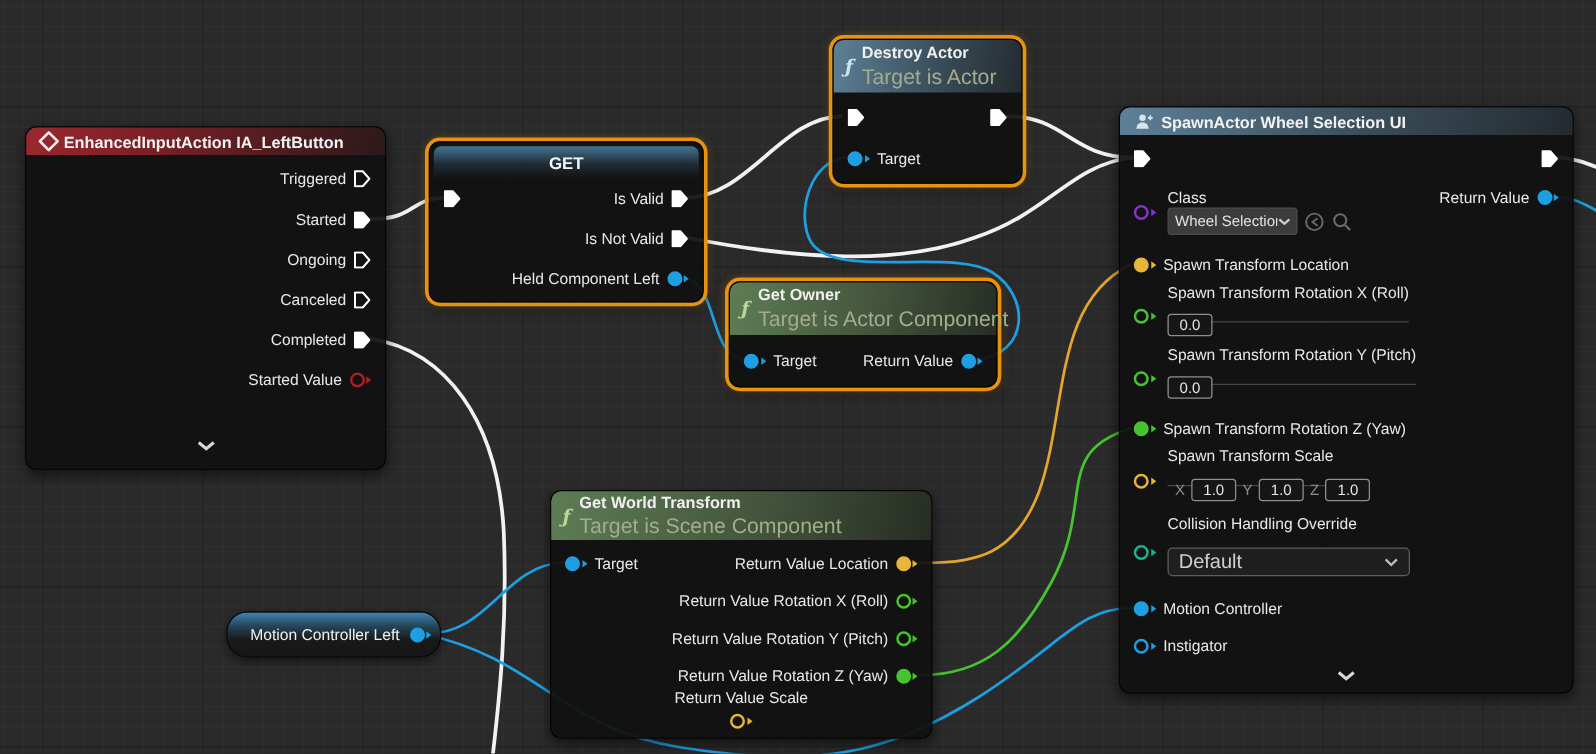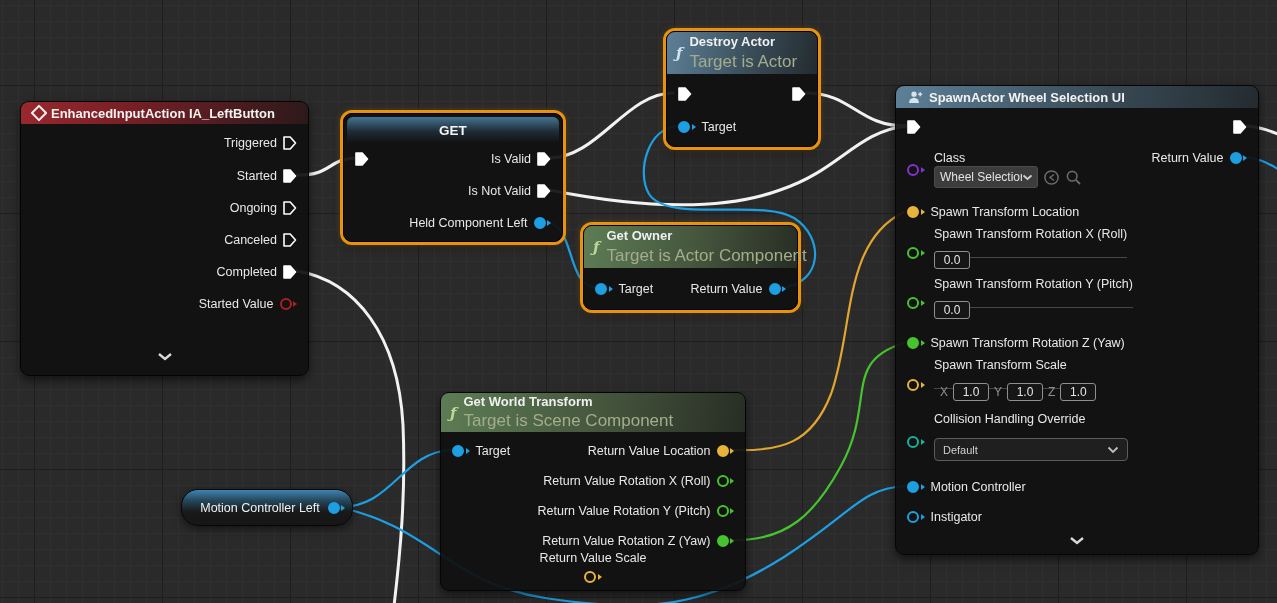--- a/index.html
+++ b/index.html
@@ -78,21 +78,21 @@
   .axis{color:#8f8f8f;font-size:12px;}
   .dd-small{
     width:92px;height:20px;background:#3c3c3c;border:1px solid #4c4c4c;border-radius:3px;
     display:flex;align-items:center;justify-content:space-between;padding:0 5px;
     color:#e2e2e2;font-size:12px;overflow:hidden;
   }
   .dd-small span{overflow:hidden;text-overflow:clip;white-space:nowrap;}
   .dd-big{
     width:176px;height:21px;background:#1f1f1f;border:1px solid #5c5c5c;border-radius:4px;
     display:flex;align-items:center;justify-content:space-between;padding:0 8px;
-    color:#cfcfcf;font-size:11px;
+    color:#cfcfcf;font-size:16px;
   }
   .iconbtn{display:inline-flex;align-items:center;justify-content:center;flex:none;}
 
   .varnode{
     position:absolute;z-index:3;left:181px;top:489px;width:170px;height:35px;
     border-radius:17px;border:1px solid #060606;
     background:linear-gradient(180deg,#3f84b2 0%,#25475c 30%,#191919 62%,#161616 100%);
     display:flex;align-items:center;justify-content:center;
     color:#f0f0f0;font-size:12.5px;box-shadow:0 3px 8px rgba(0,0,0,.5);
   }

